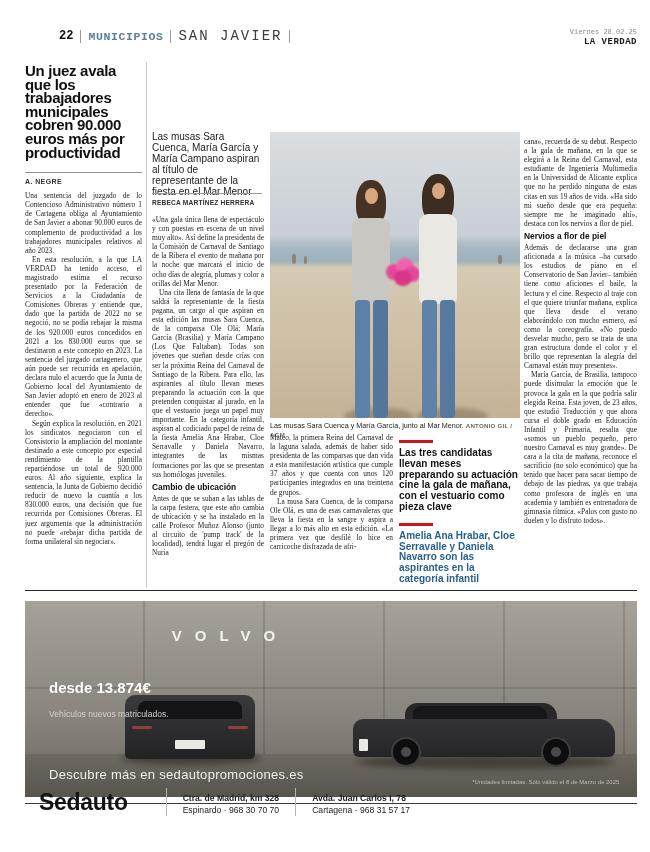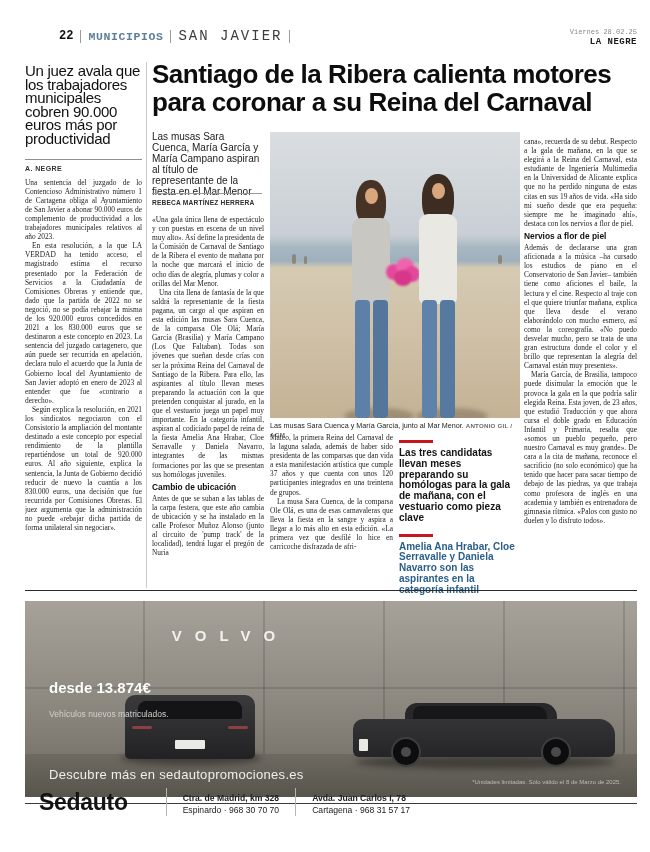--- a/index.html
+++ b/index.html
@@ -13,21 +13,21 @@
   .pgnum{font-size:12px;font-weight:bold;color:#111;}
   .hsep{width:1px;height:13px;background:#9a9a9a;margin:0 7px;}
   .section{font-size:11.5px;font-weight:bold;color:#5d7f9b;letter-spacing:.6px;}
   .subsection{font-size:14px;color:#3c3c3c;letter-spacing:2px;}
   .hdr-right{text-align:right;line-height:1.25;}
   .hdate{font-size:7px;color:#8a8a8a;}
   .masthead{font-size:9px;font-weight:800;color:#1a1a1a;letter-spacing:.5px;}
 
   
   .la{position:absolute;left:25px;top:64px;width:117px;}
-  .la-head{font-family:"Liberation Sans",sans-serif;font-weight:400;font-size:15px;
+  .la-head{font-family:"Liberation Sans",sans-serif;font-weight:700;font-size:15px;
            line-height:13.6px;letter-spacing:-.3px;color:#101010;}
   .la-rule{border-top:1px solid #8f8f8f;margin-top:13px;}
   .la-byline{font-family:"Liberation Sans",sans-serif;font-size:7px;font-weight:bold;
              color:#333;letter-spacing:.4px;margin:5px 0 6px 0;}
   .bt{font-size:7.4px;line-height:9.1px;text-align:justify;color:#1d1d1d;}
   .bt p{margin:0;}
   .bt p.ind{text-indent:7px;}
   .la-body{height:382px;overflow:hidden;}
 
   .vdivider{position:absolute;left:146px;top:62px;height:526px;border-left:1px solid #cccccc;}
@@ -130,38 +130,37 @@
     <div class="hdr-left">
       <span class="pgnum">22</span>
       <span class="hsep"></span>
       <span class="section">MUNICIPIOS</span>
       <span class="hsep"></span>
       <span class="subsection">SAN JAVIER</span>
       <span class="hsep"></span>
     </div>
     <div class="hdr-right">
       <div class="hdate">Viernes 28.02.25</div>
-      <div class="masthead">LA NEGRE</div>
+      <div class="masthead">LA VERDAD</div>
     </div>
   </div>
 
   <div class="la">
     <div class="la-head">Un juez avala que los trabajadores municipales cobren 90.000 euros más por productividad</div>
     <div class="la-rule"></div>
     <div class="la-byline">A. NEGRE</div>
     <div class="bt la-body">
       <p>Una sentencia del juzgado de lo Contencioso Administrativo número 1 de Cartagena obliga al Ayuntamiento de San Javier a abonar 90.000 euros de complemento de productividad a los trabajadores municipales relativos al año 2023.</p>
       <p class="ind">En esta resolución, a la que LA VERDAD ha tenido acceso, el magistrado estima el recurso presentado por la Federación de Servicios a la Ciudadanía de Comisiones Obreras y entiende que, dado que la partida de 2022 no se negoció, no se podía rebajar la misma de los 920.000 euros concedidos en 2021 a los 830.000 euros que se destinaron a este concepto en 2023. La sentencia del juzgado cartagenero, que aún puede ser recurrida en apelación, declara nulo el acuerdo que la Junta de Gobierno local del Ayuntamiento de San Javier adoptó en enero de 2023 al entender que fue «contrario a derecho».</p>
       <p class="ind">Según explica la resolución, en 2021 los sindicatos negociaron con el Consistorio la ampliación del montante destinado a este concepto por especial rendimiento de la plantilla repartiéndose un total de 920.000 euros. Al año siguiente, explica la sentencia, la Junta de Gobierno decidió reducir de nuevo la cuantía a los 830.000 euros, una decisión que fue recurrida por Comisiones Obreras. El juez argumenta que la administración no puede «rebajar dicha partida de forma unilateral sin negociar».</p>
     </div>
   </div>
 
   <div class="vdivider"></div>
 
-  <div class="ma-head">Santiago de la Ribera calienta motores para coronar a su Reina del Carnaval</div>
   <div class="standfirst">Las musas Sara Cuenca, María García y María Campano aspiran al título de representante de la fiesta en el Mar Menor</div>
   <div class="sf-rule"></div>
   <div class="ma-byline">REBECA MARTÍNEZ HERRERA</div>
 
   <div class="col1 bt">
     <p>«Una gala única llena de espectáculo y con puestas en escena de un nivel muy alto». Así define la presidenta de la Comisión de Carnaval de Santiago de la Ribera el evento de mañana por la noche que marcará el inicio de ocho días de alegría, plumas y color a orillas del Mar Menor.</p>
     <p class="ind">Una cita llena de fantasía de la que saldrá la representante de la fiesta pagana, un cargo al que aspiran en esta edición las musas Sara Cuenca, de la comparsa Ole Olá; María García (Brasilia) y María Campano (Los Que Faltaban). Todas son jóvenes que sueñan desde crías con ser la próxima Reina del Carnaval de Santiago de la Ribera. Para ello, las aspirantes al título llevan meses preparando la actuación con la que pretenden conquistar al jurado, en la que el vestuario juega un papel muy importante. En la categoría infantil, aspiran al codiciado papel de reina de la fiesta Amelia Ana Hrabar, Cloe Serravalle y Daniela Navarro, integrantes de las mismas formaciones por las que se presentan sus homólogas juveniles.</p>
     <div class="subhead">Cambio de ubicación</div>
     <p>Antes de que se suban a las tablas de la carpa festera, que este año cambia de ubicación y se ha instalado en la calle Profesor Muñoz Alonso (junto al circuito de 'pump track' de la localidad), tendrá lugar el pregón de Nuria</p>
   </div>
@@ -203,21 +202,21 @@
     <span class="credit">ANTONIO GIL / AGM</span>
   </div>
 
   <div class="col2 bt">
     <p>Mateo, la primera Reina del Carnaval de la laguna salada, además de haber sido presidenta de las comparsas que dan vida a esta manifestación artística que cumple 37 años y que cuenta con unos 120 participantes integrados en una treintena de grupos.</p>
     <p class="ind">La musa Sara Cuenca, de la comparsa Ole Olá, es una de esas carnavaleras que lleva la fiesta en la sangre y aspira a llegar a lo más alto en esta edición. «La primera vez que desfilé lo hice en carricoche disfrazada de afri-</p>
   </div>
 
   <div class="pqcol">
     <div class="pq-rule"></div>
-    <div class="pq-text">Las tres candidatas llevan meses preparando su homólogas para la gala de mañana, con el vestuario como pieza clave</div>
+    <div class="pq-text">Las tres candidatas llevan meses preparando su actuación cine la gala de mañana, con el vestuario como pieza clave</div>
     <div class="pq-rule"></div>
     <div class="pq-text blue">Amelia Ana Hrabar, Cloe Serravalle y Daniela Navarro son las aspirantes en la categoría infantil</div>
   </div>
 
   <div class="col4 bt">
     <p>cana», recuerda de su debut. Respecto a la gala de mañana, en la que se elegirá a la Reina del Carnaval, esta estudiante de Ingeniería Multimedia en la Universidad de Alicante explica que no ha perdido ninguna de estas citas en sus 19 años de vida. «Ha sido mi sueño desde que era pequeña: siempre me he imaginado ahí», destaca con los nervios a flor de piel.</p>
     <div class="subhead">Nervios a flor de piel</div>
     <p>Además de declararse una gran aficionada a la música –ha cursado los estudios de piano en el Conservatorio de San Javier– también tiene como aficiones el baile, la lectura y el cine. Respecto al traje con el que quiere triunfar mañana, explica que lleva desde el verano elaborándolo con mucho esmero, así como la coreografía. «No puedo desvelar mucho, pero se trata de una gran estructura donde el color y el brillo que representan la alegría del Carnaval están muy presentes».</p>
     <p class="ind">María García, de Brasilia, tampoco puede disimular la emoción que le provoca la gala en la que podría salir elegida Reina. Esta joven, de 23 años, que estudió Traducción y que ahora cursa el doble grado en Educación Infantil y Primaria, resalta que «somos un pueblo pequeño, pero nuestro Carnaval es muy grande». De cara a la cita de mañana, reconoce el sacrificio (no solo económico) que ha tenido que hacer para sacar tiempo de debajo de las piedras, ya que trabaja como profesora de inglés en una academia y también es entrenadora de gimnasia rítmica. «Palos con gusto no duelen y lo disfruto todos».</p>
   </div>

